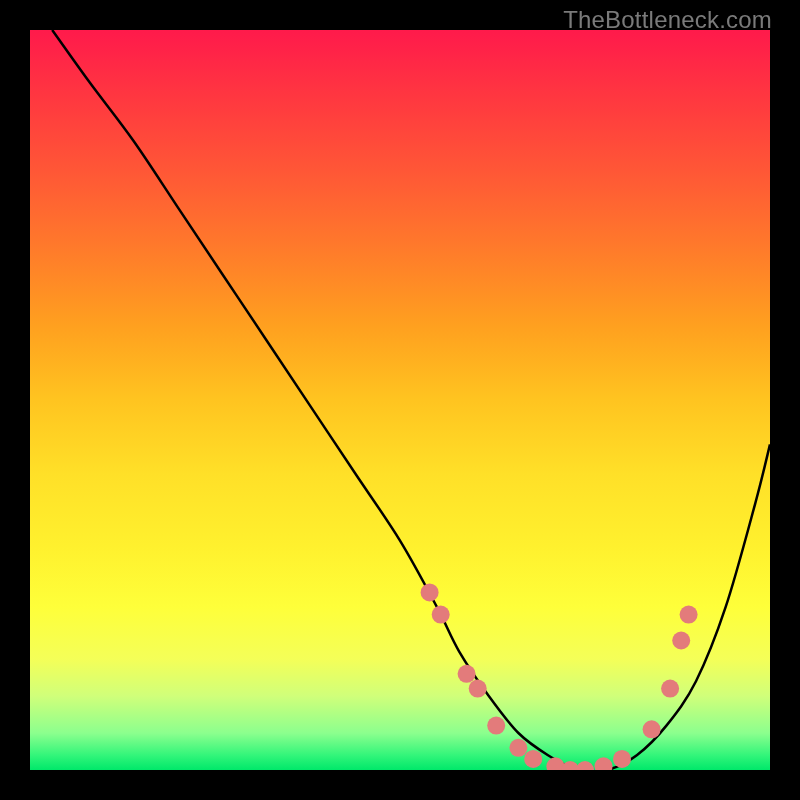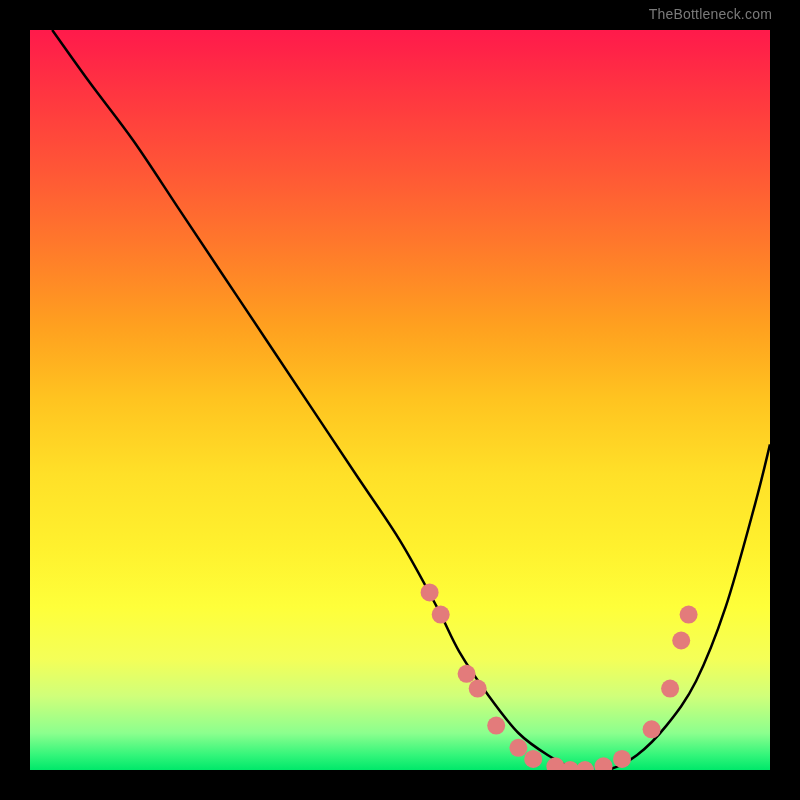--- a/index.html
+++ b/index.html
@@ -46,21 +46,21 @@
     top: 0;
     width: 740px;
     height: 740px;
     pointer-events: none;
   }
   .watermark {
     position: absolute;
     top: 6px;
     right: 28px;
     font-family: Arial, Helvetica, sans-serif;
-    font-size: 14px;
+    font-size: 24px;
     color: #7a7a7a;
     letter-spacing: 0.2px;
   }
 </style>
 </head>
 <body>
 
 <div class="chart-container">
   <div class="watermark">TheBottleneck.com</div>
   <div class="plot-area">

